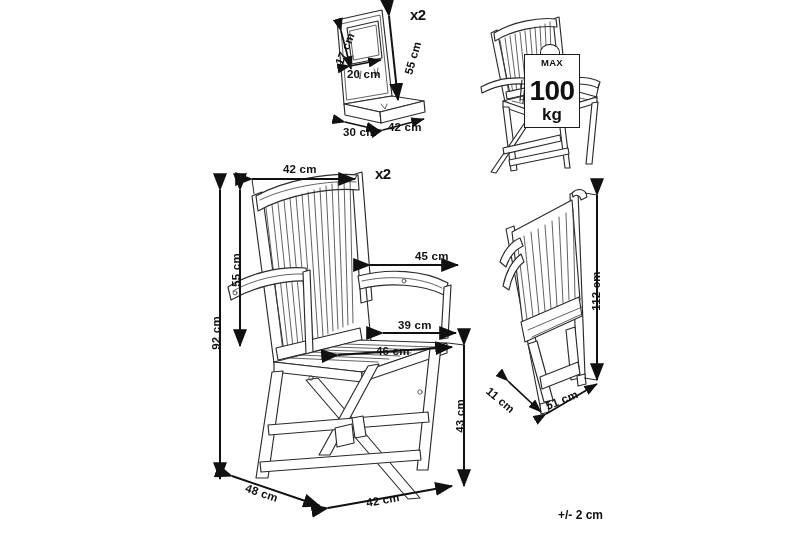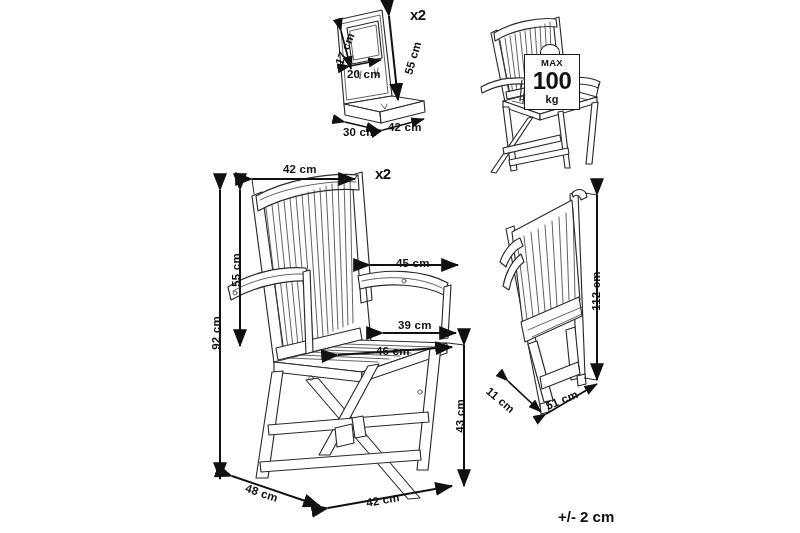--- a/index.html
+++ b/index.html
@@ -8,27 +8,27 @@
        font-family:"Liberation Sans",sans-serif;
        position:relative;color:#111;}
   .stage{position:absolute;left:0;top:0;width:800px;height:533px;}
   svg.draw{position:absolute;left:0;top:0;width:800px;height:533px;}
 
   .dimlabel{position:absolute;font-weight:bold;font-size:11.5px;
             color:#111;white-space:nowrap;letter-spacing:.2px;
             transform-origin:center center;}
   .qty{position:absolute;font-weight:bold;font-size:15px;color:#111;
        letter-spacing:-.5px;}
-  .tol{position:absolute;font-weight:bold;font-size:15px;color:#111;}
+  .tol{position:absolute;font-weight:bold;font-size:12px;color:#111;}
 
   .wbadge{position:absolute;background:#ffffff;border:1.6px solid #1a1a1a;
           text-align:center;line-height:1;padding:3px 2px 4px;}
   .wbadge .m{font-size:9.5px;font-weight:bold;letter-spacing:.3px;}
-  .wbadge .n{font-size:24px;font-weight:bold;letter-spacing:-.5px;margin-top:1px;}
-  .wbadge .k{font-size:11px;font-weight:bold;margin-top:1px;}
+  .wbadge .n{font-size:28px;font-weight:bold;letter-spacing:-.5px;margin-top:9px;}
+  .wbadge .k{font-size:17px;font-weight:bold;margin-top:1px;}
   .whandle{position:absolute;background:#fff;border:1.6px solid #1a1a1a;
            border-bottom:none;border-radius:50% 50% 0 0/70% 70% 0 0;}
 </style>
 </head>
 <body>
 
 <div class="stage">
 
 <svg class="draw" viewBox="0 0 800 533">
   <defs>
@@ -306,21 +306,21 @@
   <div class="n">100</div>
   <div class="k">kg</div>
 </div>
 
 <div class="dimlabel" style="left:283px;top:163px;">42 cm</div>
 
 <div class="dimlabel" style="left:199px;top:327px;transform:rotate(-90deg);">92 cm</div>
 
 <div class="dimlabel" style="left:219px;top:264px;transform:rotate(-90deg);">55 cm</div>
 
-<div class="dimlabel" style="left:396px;top:250px;margin-top:7px;">45 cm</div>
+<div class="dimlabel" style="left:415px;top:250px;">45 cm</div>
 
 <div class="dimlabel" style="left:398px;top:319px;">39 cm</div>
 
 <div class="dimlabel" style="left:376px;top:345px;">46 cm</div>
 
 <div class="dimlabel" style="left:443px;top:410px;transform:rotate(-90deg);">43 cm</div>
 
 <div class="dimlabel" style="left:245px;top:487px;transform:rotate(19deg);">48 cm</div>
 
 <div class="dimlabel" style="left:366px;top:494px;transform:rotate(-10deg);">42 cm</div>

